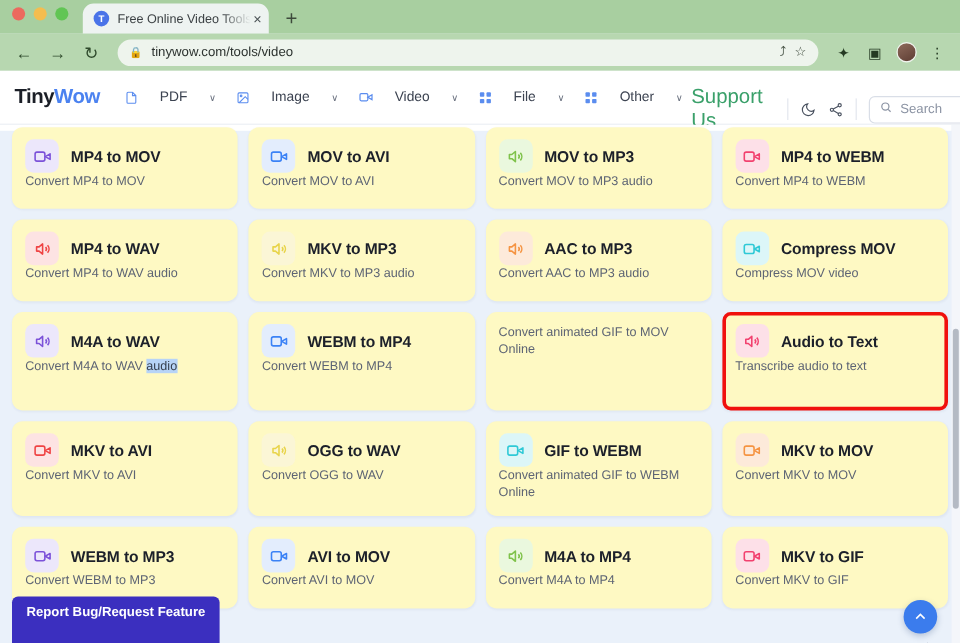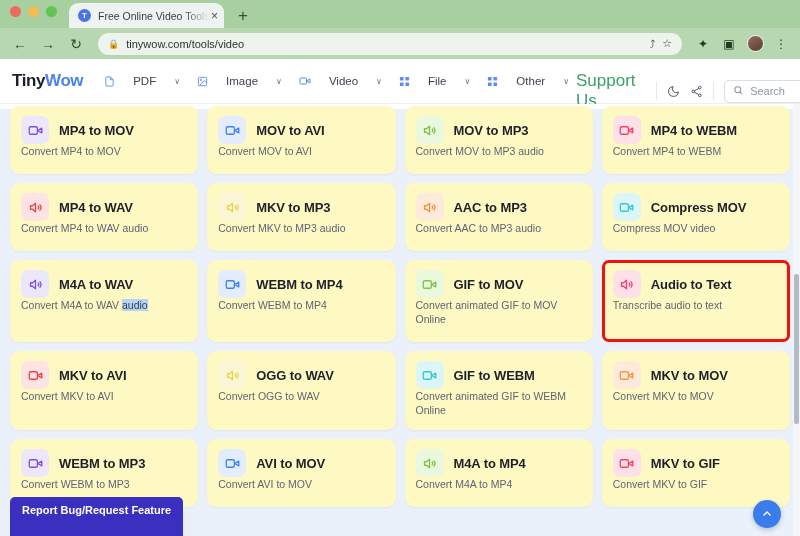--- a/index.html
+++ b/index.html
@@ -485,29 +485,20 @@
             <svg viewBox="0 0 24 24" fill="none" stroke="currentColor" stroke-width="2.1" stroke-linejoin="round">
               <rect x="2" y="6" width="13" height="12" rx="2.5"></rect>
               <path d="M22 8.3l-6.4 3.7 6.4 3.7z"></path>
             </svg>
           </div>
           <div class="card-title">WEBM to MP4</div>
         </div>
         <div class="card-desc">Convert WEBM to MP4</div>
       </div>
       <div class="card">
-        <div class="card-head">
-          <div class="card-ico" style="background: rgb(234, 248, 222); color: rgb(127, 194, 74);">
-            <svg viewBox="0 0 24 24" fill="none" stroke="currentColor" stroke-width="2.1" stroke-linejoin="round">
-              <rect x="2" y="6" width="13" height="12" rx="2.5"></rect>
-              <path d="M22 8.3l-6.4 3.7 6.4 3.7z"></path>
-            </svg>
-          </div>
-          <div class="card-title">GIF to MOV</div>
-        </div>
         <div class="card-desc">Convert animated GIF to MOV Online</div>
       </div>
       <div class="card highlight">
         <div class="card-head">
           <div class="card-ico" style="background: rgb(253, 224, 232); color: rgb(242, 65, 111);">
             <svg viewBox="0 0 24 24" fill="none" stroke="currentColor" stroke-width="2.1" stroke-linejoin="round">
               <path d="M4 9.2h3.3L12 5.2v13.6l-4.7-4H4z"></path>
               <path d="M16 9.3a4 4 0 0 1 0 5.4"></path>
               <path d="M18.6 7a7.4 7.4 0 0 1 0 10"></path>
             </svg>

